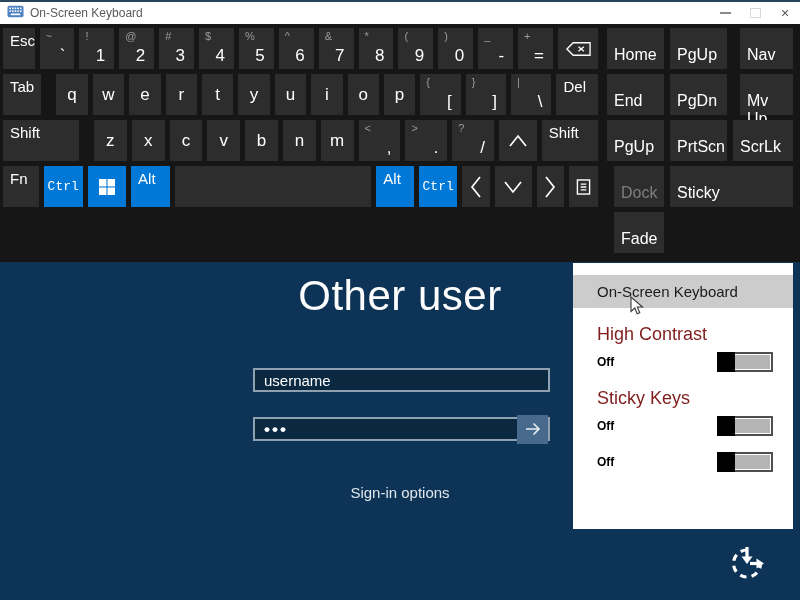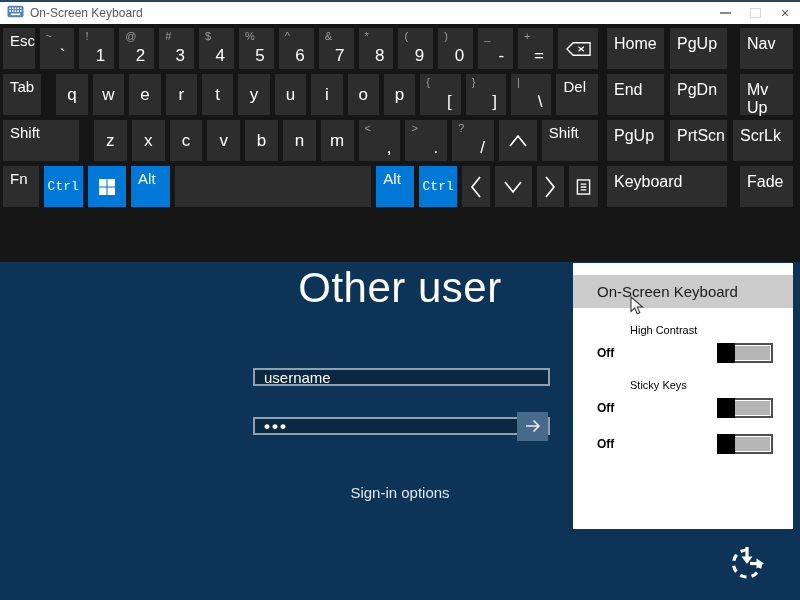--- a/index.html
+++ b/index.html
@@ -27,47 +27,47 @@
   .key.gap{margin-right:15px;}
   .key.accent{background:var(--accent,#0078d7);}
   .key.small{font-size:13px;font-family:Liberation Mono, monospace;}
   .key.withshift{align-items:flex-end;justify-content:flex-end;padding:0 9px 3px 0;}
   .key .shift-char{position:absolute;top:2px;left:6px;font-size:11px;color:#9b9b9b;}
   .key svg{display:block;}
 
   .kb-side{display:grid;grid-template-columns:57px 57px 60px;grid-auto-rows:41px;
     gap:5px 6px;margin-left:9px;margin-right:3px;}
   .skey{background:var(--key-bg,#2d2d2d);color:#fff;font-size:16px;
-    padding:7px 0 0 7px;box-sizing:border-box;}
+    padding:18px 0 0 7px;box-sizing:border-box;}
   .skey.col3{margin-left:7px;}
   .skey.span2{grid-column:span 2;}
   .skey.disabled{color:#7f7f7f;}
 
   
-  .login-title{position:absolute;top:264px;left:0;width:800px;text-align:center;
+  .login-title{position:absolute;top:272px;left:0;width:800px;text-align:center;
     color:#fdfdfd;font-size:42px;font-weight:300;letter-spacing:.5px;}
-  .field{position:absolute;left:253px;width:297px;height:18px;box-sizing:border-box;
+  .field{position:absolute;left:253px;width:297px;height:24px;box-sizing:border-box;
     border:2px solid #8fa1b1;background:#0a2840;display:flex;align-items:center;}
   .field.username{top:368px;}
   .field.password{top:417px;}
   .field input{flex:1;background:transparent;border:none;outline:none;color:#fff;
     font-size:15px;padding:0 0 0 9px;font-family:"Liberation Sans",sans-serif;min-width:0;}
   .field.password input{font-size:17px;font-weight:bold;letter-spacing:2px;padding-top:2px;}
   .submit-btn{width:31px;height:29px;background:#46698c;display:flex;
     align-items:center;justify-content:center;flex:0 0 auto;}
   .signin{position:absolute;top:484px;left:0;width:800px;text-align:center;
     color:#dfe6ec;font-size:15px;}
 
   
   .flyout{position:absolute;left:573px;top:263px;width:220px;height:266px;
     background:#ffffff;box-sizing:border-box;}
   .flyout-header{margin-top:12px;height:33px;background:var(--flyout-highlight,#cccccc);
     display:flex;align-items:center;padding-left:24px;font-size:15px;color:#1b1b1b;}
   .flyout-item{margin:16px 20px 0 24px;}
-  .flyout-item .flabel{font-size:11px;color:#000000;margin-left:33px;}
+  .flyout-item .flabel{font-size:18px;color:#7f1d1d;}
   .flyout-item .frow{display:flex;justify-content:space-between;align-items:center;margin-top:7px;}
   .fstate{font-size:12px;font-weight:700;color:#000;}
   .toggle{position:relative;width:52px;height:16px;border:2px solid #4f4f4f;
     background:#b5b5b5;box-shadow:inset 0 0 0 1px #fff;}
   .toggle .knob{position:absolute;left:-2px;top:-2px;width:18px;height:20px;background:#000;}
 
   .ease-icon{position:absolute;left:724px;top:540px;width:46px;height:46px;}
   .cursor{position:absolute;left:630px;top:296px;pointer-events:none;}
 </style>
 </head>
@@ -264,21 +264,22 @@
       <div class="kb-side" id="kb-side">
           <div class="skey">Home</div>
           <div class="skey">PgUp</div>
           <div class="skey col3">Nav</div>
           <div class="skey">End</div>
           <div class="skey">PgDn</div>
           <div class="skey col3">Mv Up</div>
           <div class="skey">PgUp</div>
           <div class="skey">PrtScn</div>
           <div class="skey">ScrLk</div>
-          <div class="skey span2">Keyboard</div>
+          <div class="skey col3 disabled">Dock</div>
+          <div class="skey span2">Sticky</div>
           <div class="skey col3">Fade</div>
         </div>
     </div>
   </div>
 
   <div class="login-title">Other user</div>
 
   <div class="field username">
     <input type="text" value="username" style="">
   </div>

